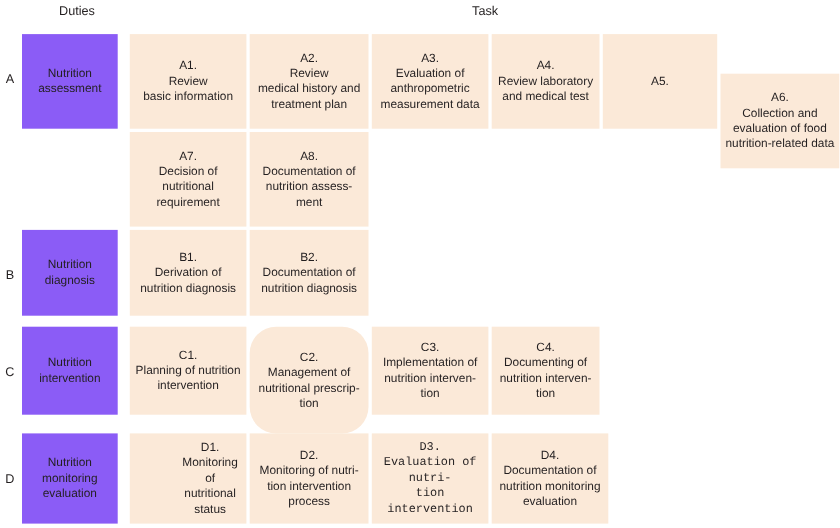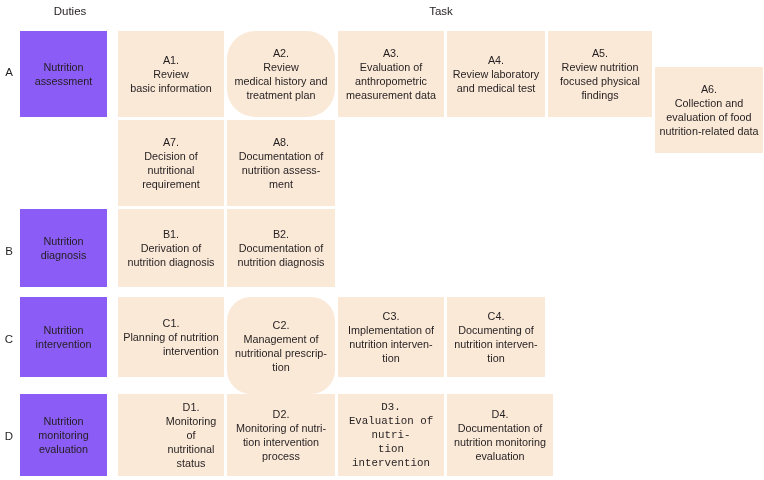--- a/index.html
+++ b/index.html
@@ -93,42 +93,39 @@
   <div class="cell duty-cell" style="left:20px; top:31px; width:87px; height:86px;">
     <span class="desc">Nutrition
 assessment</span>
   </div>
 
   <div class="cell task-cell" style="left:118px; top:31px; width:106px; height:86px;">
     <span class="code">A1.</span>
     <span class="desc">Review
 basic information</span>
   </div>
-  <div class="cell task-cell" style="left:227px; top:31px; width:108px; height:86px;border-radius:28px;">
+  <div class="cell task-cell" style="left:227px; top:31px; width:108px; height:86px;">
     <span class="code">A2.</span>
     <span class="desc">Review
 medical history and
 treatment plan</span>
   </div>
   <div class="cell task-cell" style="left:338px; top:31px; width:106px; height:86px;">
     <span class="code">A3.</span>
     <span class="desc">Evaluation of
 anthropometric
 measurement data</span>
   </div>
   <div class="cell task-cell" style="left:447px; top:31px; width:98px; height:86px;">
     <span class="code">A4.</span>
     <span class="desc">Review laboratory
 and medical test</span>
   </div>
   <div class="cell task-cell" style="left:548px; top:31px; width:104px; height:86px;">
     <span class="code">A5.</span>
-    <span class="desc">Review nutrition
-focused physical
-findings</span>
   </div>
   <div class="cell task-cell" style="left:655px; top:31px; width:108px; height:86px;margin-top:36px;">
     <span class="code">A6.</span>
     <span class="desc">Collection and
 evaluation of food
 nutrition-related data</span>
   </div>
 
   <div class="cell task-cell" style="left:118px; top:120px; width:106px; height:86px;">
     <span class="code">A7.</span>
@@ -157,21 +154,21 @@
     <span class="code">B2.</span>
     <span class="desc">Documentation of
 nutrition diagnosis</span>
   </div>
 
   <div class="row-label" style="left:2px; top:333px;">C</div>
   <div class="cell duty-cell" style="left:20px; top:297px; width:87px; height:80px;">
     <span class="desc">Nutrition
 intervention</span>
   </div>
-  <div class="cell task-cell" style="left:118px; top:297px; width:106px; height:80px;text-align:right;">
+  <div class="cell task-cell" style="left:118px; top:297px; width:106px; height:80px;">
     <span class="code">C1.</span>
     <span class="desc">Planning of nutrition
 intervention</span>
   </div>
   <div class="cell task-cell" style="left:227px; top:297px; width:108px; height:97px;border-radius:24px;">
     <span class="code">C2.</span>
     <span class="desc">Management of
 nutritional prescrip-
 tion</span>
   </div>

